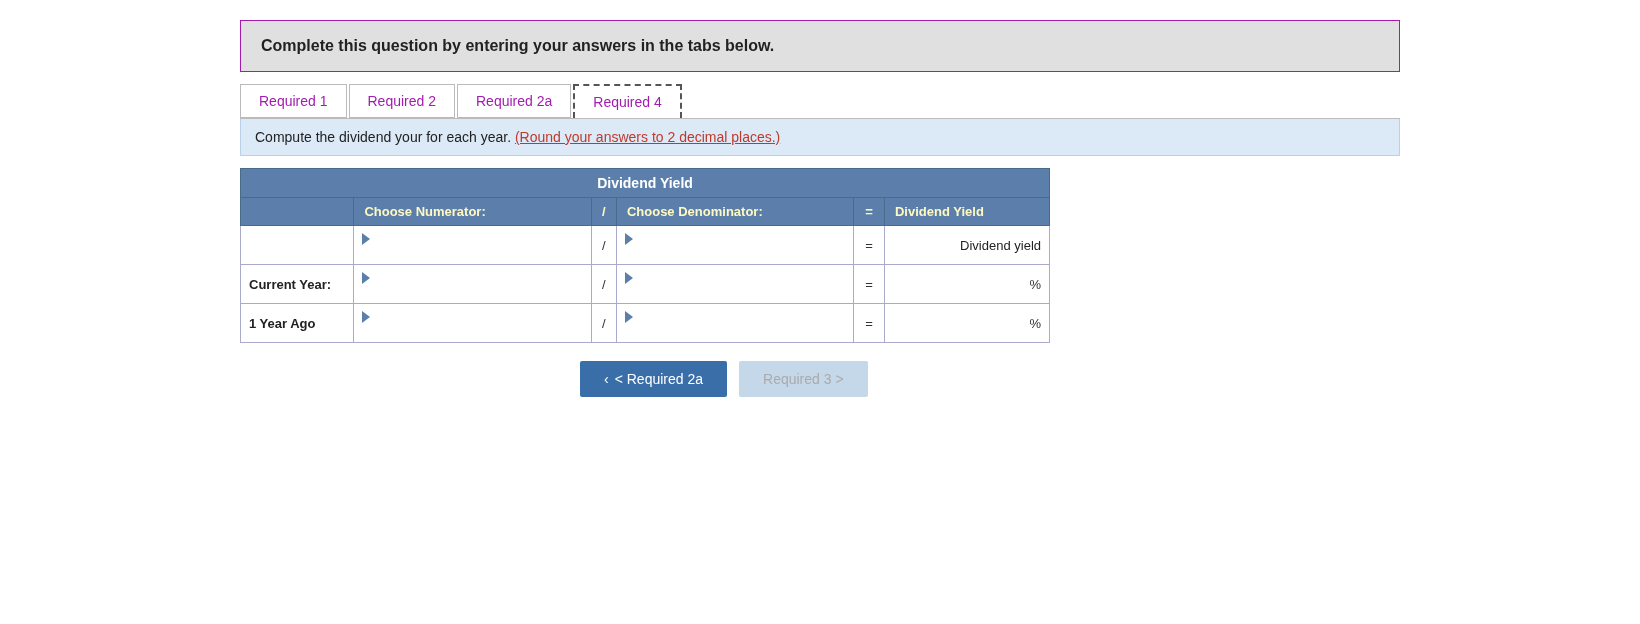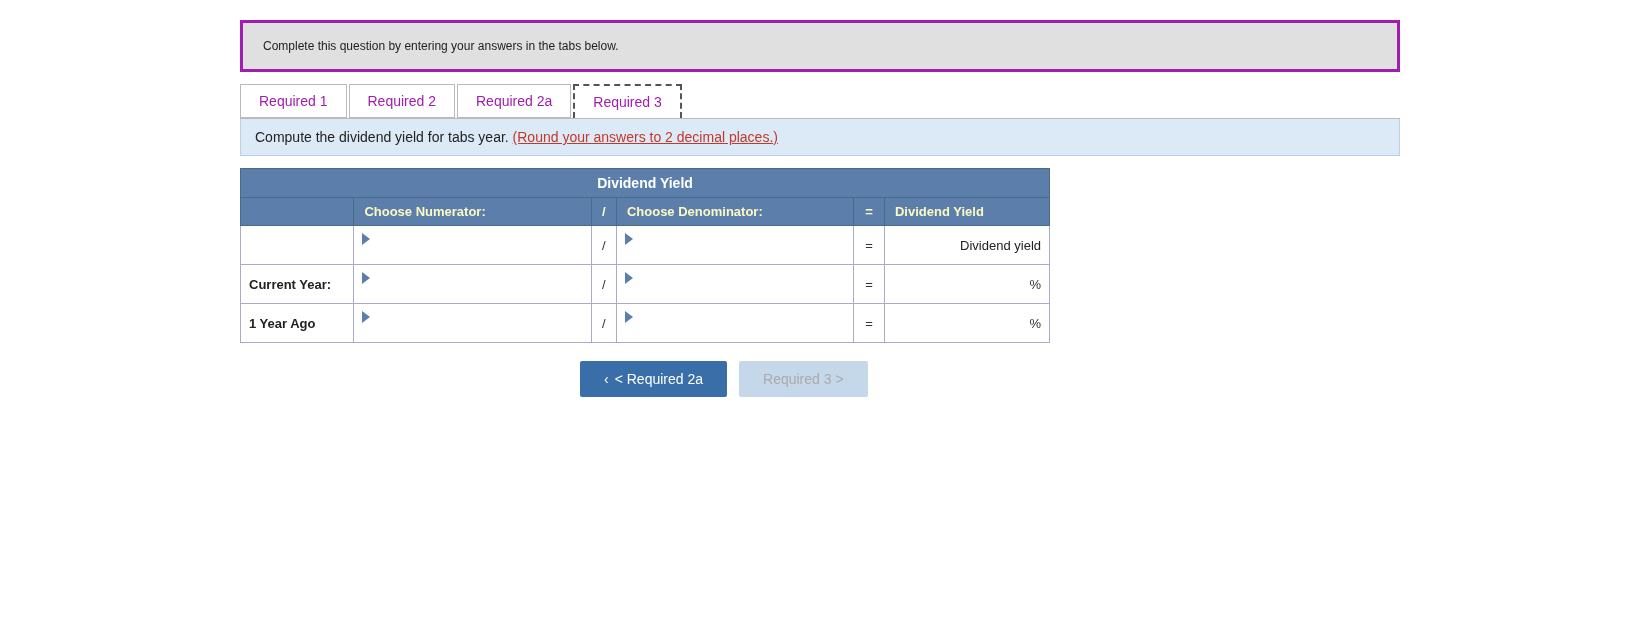--- a/index.html
+++ b/index.html
@@ -11,25 +11,25 @@
     }
 
     .page-wrapper {
       max-width: 1200px;
       margin: 20px auto;
       padding: 0 20px;
     }
 
     .instruction-box {
       background: #e0e0e0;
-      border: 3px solid #a21caf;
+      border: 1px solid #a21caf;
       padding: 16px 20px;
       margin-bottom: 0;
-      font-weight: normal;
-      font-size: 12px;
+      font-weight: bold;
+      font-size: 16px;
     }
 
     .tabs-container {
       display: flex;
       border-bottom: 1px solid #bbb;
       margin-top: 12px;
     }
 
     .tab {
       padding: 8px 18px;
@@ -232,26 +232,26 @@
     <div class="tab">
       <span>Required 1</span>
     </div>
     <div class="tab">
       <span>Required 2</span>
     </div>
     <div class="tab">
       <span>Required 2a</span>
     </div>
     <div class="tab active">
-      <span>Required 3</span>
+      <span>Required 4</span>
     </div>
   </div>
 
   <div class="question-instruction">
-    <span>Compute the dividend yield for tabs year.</span>
+    <span>Compute the dividend your for each year.</span>
     <span class="round-note">(Round your answers to 2 decimal places.)</span>
   </div>
 
   <div class="table-section">
     <table class="dividend-yield-table">
 
       <tbody>
           <tr class="table-title-row">
         <td colspan="6">Dividend Yield</td>
       </tr>

